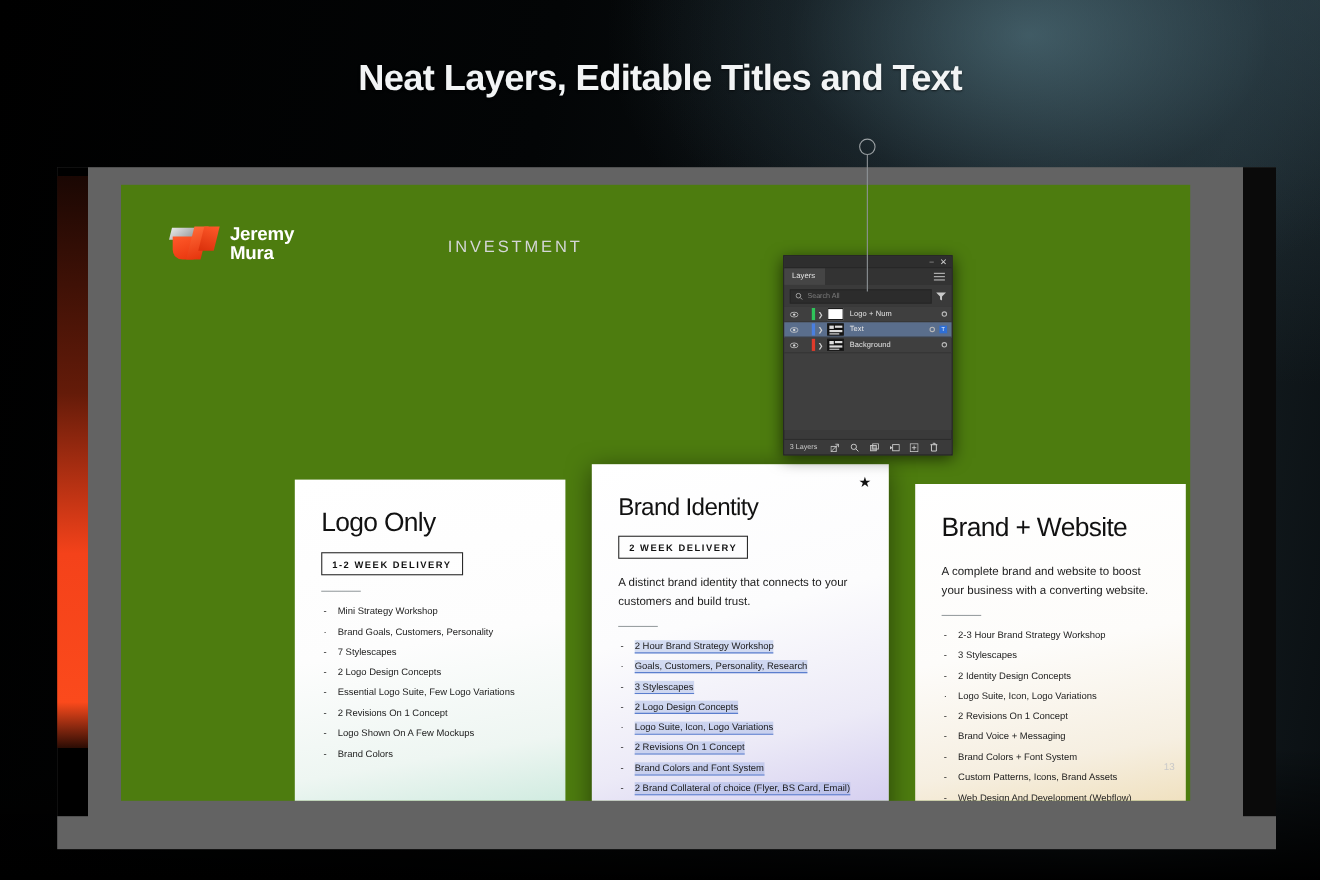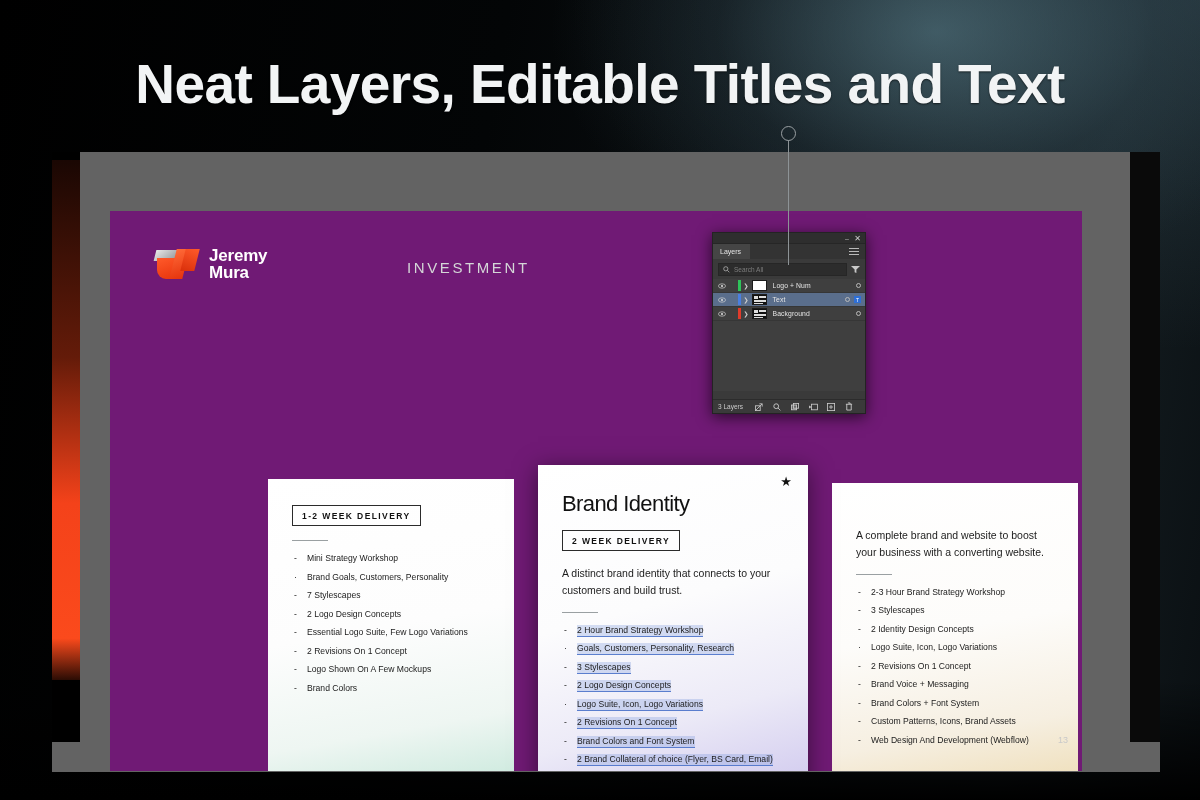--- a/index.html
+++ b/index.html
@@ -20,21 +20,21 @@
   }
   #bg-bottom-fade {
     position:absolute; left:0; right:0; bottom:0; height:120px;
     background: linear-gradient(180deg, rgba(0,0,0,0) 0%, #000 100%);
   }
 
   
   #headline {
     position: absolute; top: 52px; left: 0; width: 1200px;
     text-align: center;
-    font-size: 55px;
+    font-size: 33px;
     font-weight: bold;
     letter-spacing: -0.6px;
     color: #f2f4f5;
     text-shadow: 0 1px 2px rgba(0,0,0,.6);
     white-space: nowrap;
   }
 
   
   #callout-dot {
     position: absolute; left: 781px; top: 126px;
@@ -66,23 +66,22 @@
   }
   #canvas-right-black {
     position: absolute; left: 1130px; top: 152px; width: 30px; height: 590px;
     background: #0a0a0a;
   }
 
   
   #slide {
     position: absolute; left: 110px; top: 168px;
     width: 972px; height: 560px;
-    background: #701a75;
+    background: #4d7c0f;
     overflow: hidden;
-    margin-top: 43px;
   }
   #next-page-num {
     position: absolute; right: 14px; bottom: 26px;
     font-size: 9px; color: #c9c9c9;
   }
 
   
   #brand { position: absolute; left: 45px; top: 36px; display: flex; align-items: center; }
   #brand-mark { width: 43px; height: 33px; position: relative; margin-right: 11px; }
   .mark-a { position:absolute; left:0; top:2px; width:23px; height:11px;
@@ -224,20 +223,21 @@
         <span class="mark-d"></span>
     </div>
     <div id="brand-name">
       <div>Jeremy</div>
       <div>Mura</div>
     </div>
   </div>
   <div id="brand-section">INVESTMENT</div>
 
   <div class="card" id="card-0">
+    <div class="card-title">Logo Only</div>
     <div class="delivery-badge">1-2 WEEK DELIVERY</div>
     <div class="card-rule"></div>
     <ul class="feature-list" id="feat-0">
         <li><span class="bullet">-</span><span class="">Mini Strategy Workshop</span></li>
         <li><span class="bullet">·</span><span class="">Brand Goals, Customers, Personality</span></li>
         <li><span class="bullet">-</span><span class="">7 Stylescapes</span></li>
         <li><span class="bullet">-</span><span class="">2 Logo Design Concepts</span></li>
         <li><span class="bullet">-</span><span class="">Essential Logo Suite, Few Logo Variations</span></li>
         <li><span class="bullet">-</span><span class="">2 Revisions On 1 Concept</span></li>
         <li><span class="bullet">-</span><span class="">Logo Shown On A Few Mockups</span></li>
@@ -259,20 +259,21 @@
         <li class="selected"><span class="bullet">-</span><span class="hl">2 Logo Design Concepts</span></li>
         <li class="selected"><span class="bullet">·</span><span class="hl">Logo Suite, Icon, Logo Variations</span></li>
         <li class="selected"><span class="bullet">-</span><span class="hl">2 Revisions On 1 Concept</span></li>
         <li class="selected"><span class="bullet">-</span><span class="hl">Brand Colors and Font System</span></li>
         <li class="selected"><span class="bullet">-</span><span class="hl">2 Brand Collateral of choice (Flyer, BS Card, Email)</span></li>
       </ul>
     
   </div>
 
   <div class="card" id="card-2">
+    <div class="card-title">Brand + Website</div>
     <div class="card-desc" style="margin-top:18px">A complete brand and website to boost your business with a converting website.</div>
     <div class="card-rule"></div>
     <ul class="feature-list" id="feat-2">
         <li><span class="bullet">-</span><span class="">2-3 Hour Brand Strategy Workshop</span></li>
         <li><span class="bullet">-</span><span class="">3 Stylescapes</span></li>
         <li><span class="bullet">-</span><span class="">2 Identity Design Concepts</span></li>
         <li><span class="bullet">·</span><span class="">Logo Suite, Icon, Logo Variations</span></li>
         <li><span class="bullet">-</span><span class="">2 Revisions On 1 Concept</span></li>
         <li><span class="bullet">-</span><span class="">Brand Voice + Messaging</span></li>
         <li><span class="bullet">-</span><span class="">Brand Colors + Font System</span></li>

